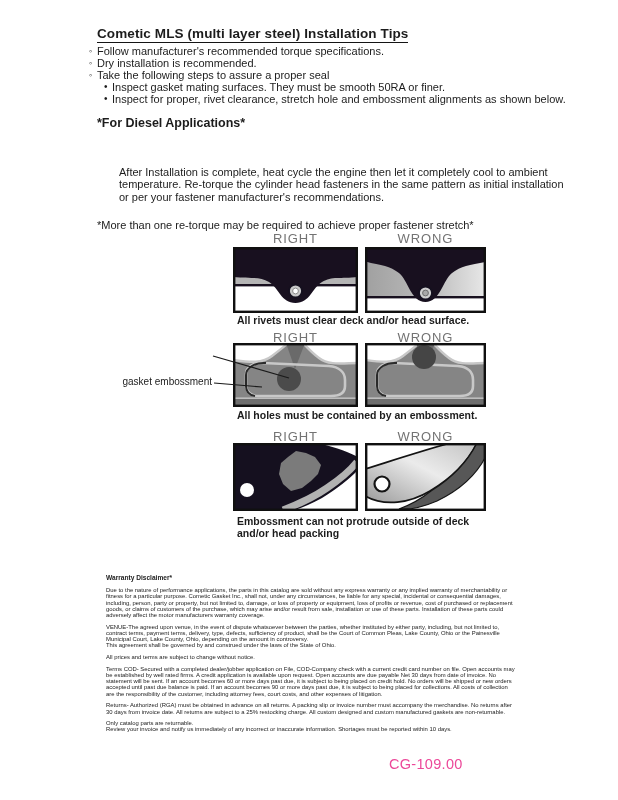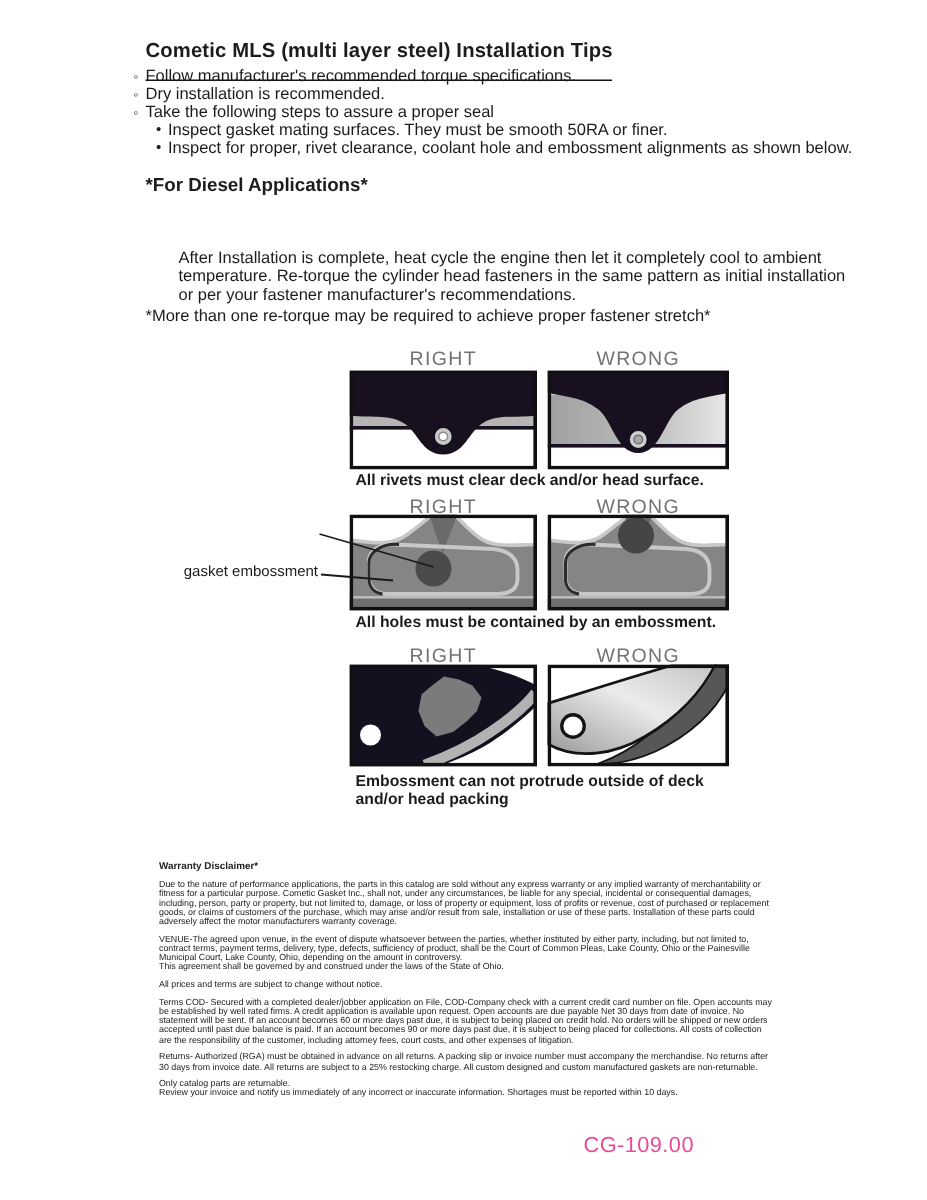--- a/index.html
+++ b/index.html
@@ -1,20 +1,20 @@
 <!DOCTYPE html>
 <html><head>
 <meta charset="utf-8">
 <style>
   html,body{margin:0;padding:0;background:#ffffff;}
   .page{position:relative;width:618px;height:800px;background:#ffffff;overflow:hidden;
         font-family:"Liberation Sans","DejaVu Sans",sans-serif;color:#1c1c1c;}
   .abs{position:absolute;}
   .title{left:97px;top:26px;font-size:13.5px;font-weight:700;letter-spacing:.1px;
-         border-bottom:1.6px solid #141414;padding-bottom:12px;}
+         border-bottom:1.6px solid #141414;padding-bottom:1px;}
   .bullets{left:89px;top:45px;font-size:11px;line-height:12.1px;}
   .b-row{display:flex;}
   .b-marker{width:8px;flex:0 0 8px;font-size:9px;line-height:12.1px;}
   .b-sub{padding-left:15px;}
   .b-sub .b-marker{font-size:10px;}
   .diesel-h{left:97px;top:116px;font-size:12.5px;font-weight:700;}
   .para{left:97px;width:445px;font-size:11px;line-height:12.3px;white-space:pre-line;}
   .fig-header{font-size:13px;letter-spacing:.9px;text-align:center;color:#737373;}
   .caption{font-size:10.5px;font-weight:700;line-height:11.5px;white-space:pre-line;}
   .side-label{left:98px;width:114px;font-size:10px;line-height:10.8px;text-align:right;white-space:pre-line;}
@@ -43,29 +43,29 @@
     <div class="b-row">
       <span class="b-marker">◦</span>
       <span>Take the following steps to assure a proper seal</span>
     </div>
     <div class="b-row b-sub">
       <span class="b-marker">•</span>
       <span>Inspect gasket mating surfaces.  They must be smooth 50RA or finer.</span>
     </div>
     <div class="b-row b-sub">
       <span class="b-marker">•</span>
-      <span>Inspect for proper, rivet clearance, coolant hole and embossment alignments as shown below.</span>
+      <span>Inspect for proper, rivet clearance, stretch hole and embossment alignments as shown below.</span>
     </div>
   </div>
 
   <div class="abs diesel-h">*For Diesel Applications*</div>
   <div class="abs para" style="top:166px;margin-left:22px;">After Installation is complete, heat cycle the engine then let it completely cool to ambient
 temperature. Re-torque the cylinder head fasteners in the same pattern as initial installation
 or per your fastener manufacturer's recommendations.</div>
-  <div class="abs para" style="top:205px;">*More than one re-torque may be required to achieve proper fastener stretch*</div>
+  <div class="abs para" style="top:219px;">*More than one re-torque may be required to achieve proper fastener stretch*</div>
 
   <div class="abs fig-header" style="left:233px;top:231px;width:125px;">RIGHT</div>
   <div class="abs fig-header" style="left:365px;top:231px;width:121px;">WRONG</div>
 
   <svg class="abs" style="left:233px;top:247px;" width="125" height="66" viewBox="0 0 125 66">
     <rect width="125" height="66" fill="#ffffff"></rect>
     <rect y="30" width="125" height="8" fill="#b5b5b5"></rect>
     <rect y="37" width="125" height="2.4" fill="#18101f"></rect>
     <path d="M0,0 H125 V30 C107,32 99,29 89,35 C79,41 77,56 62.5,56 C48,56 46,41 36,35 C26,29 18,32 0,30 Z" fill="#18101f"></path>
     <circle cx="62.5" cy="44" r="6.6" fill="#c9c9c9" stroke="#15101f" stroke-width="2"></circle>

